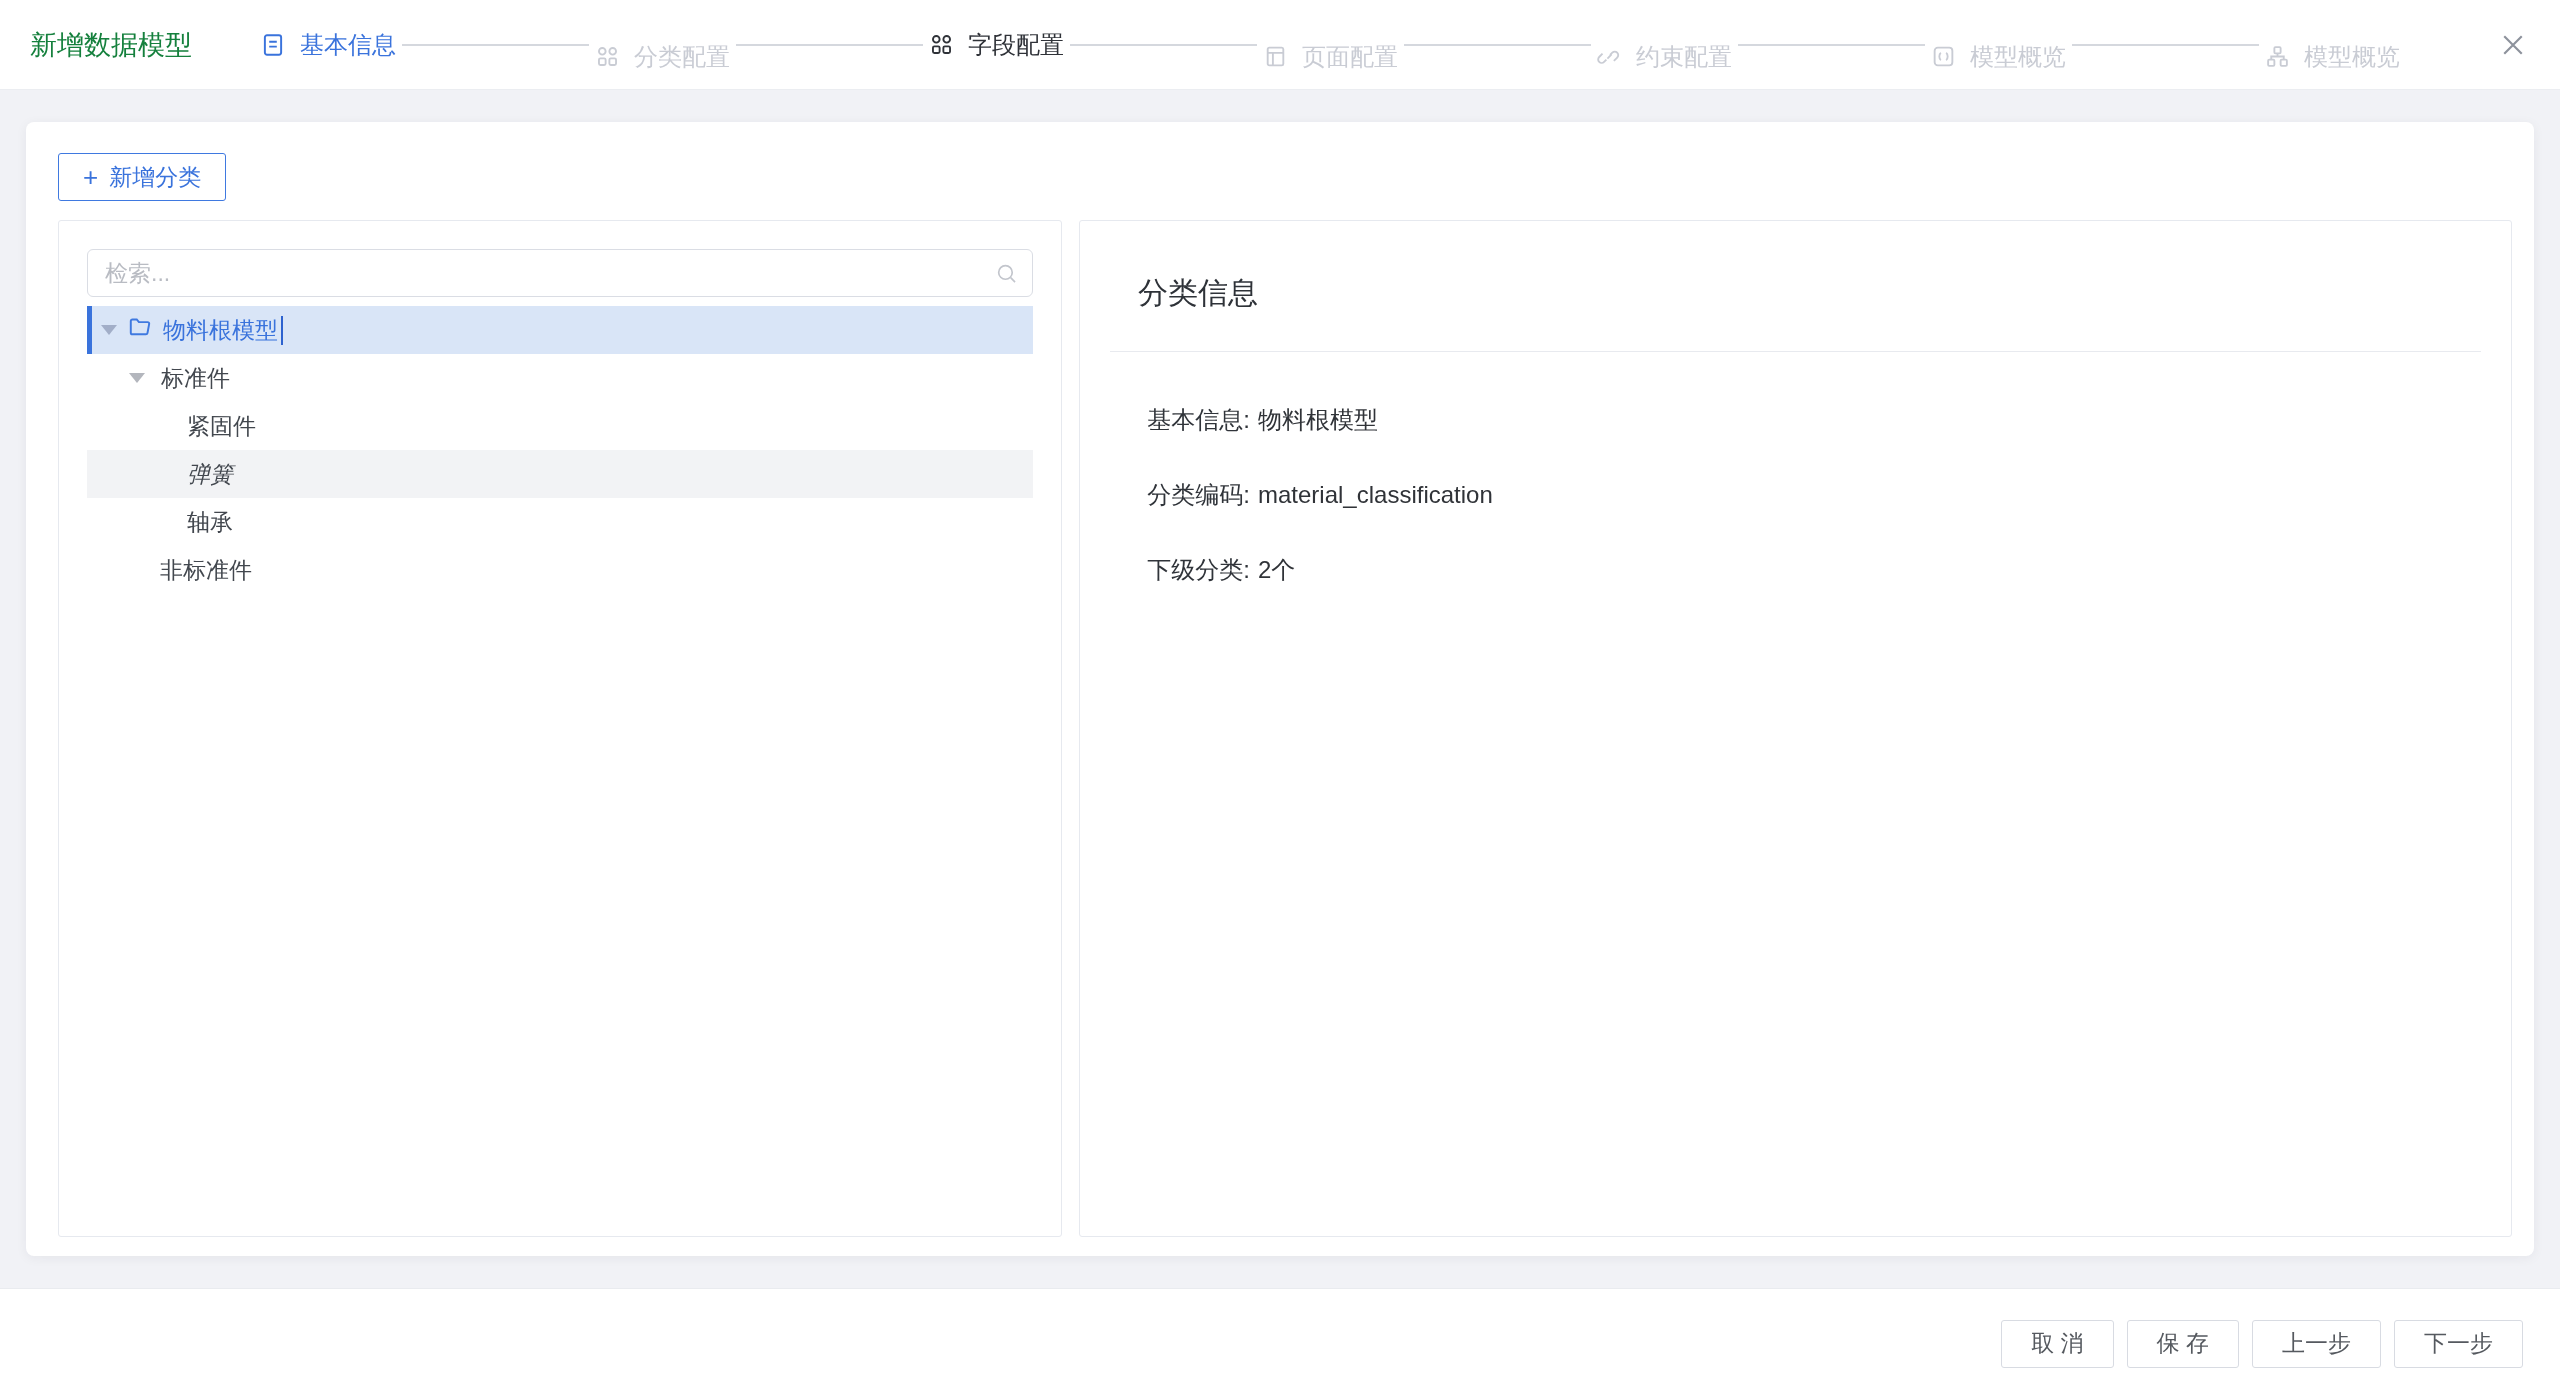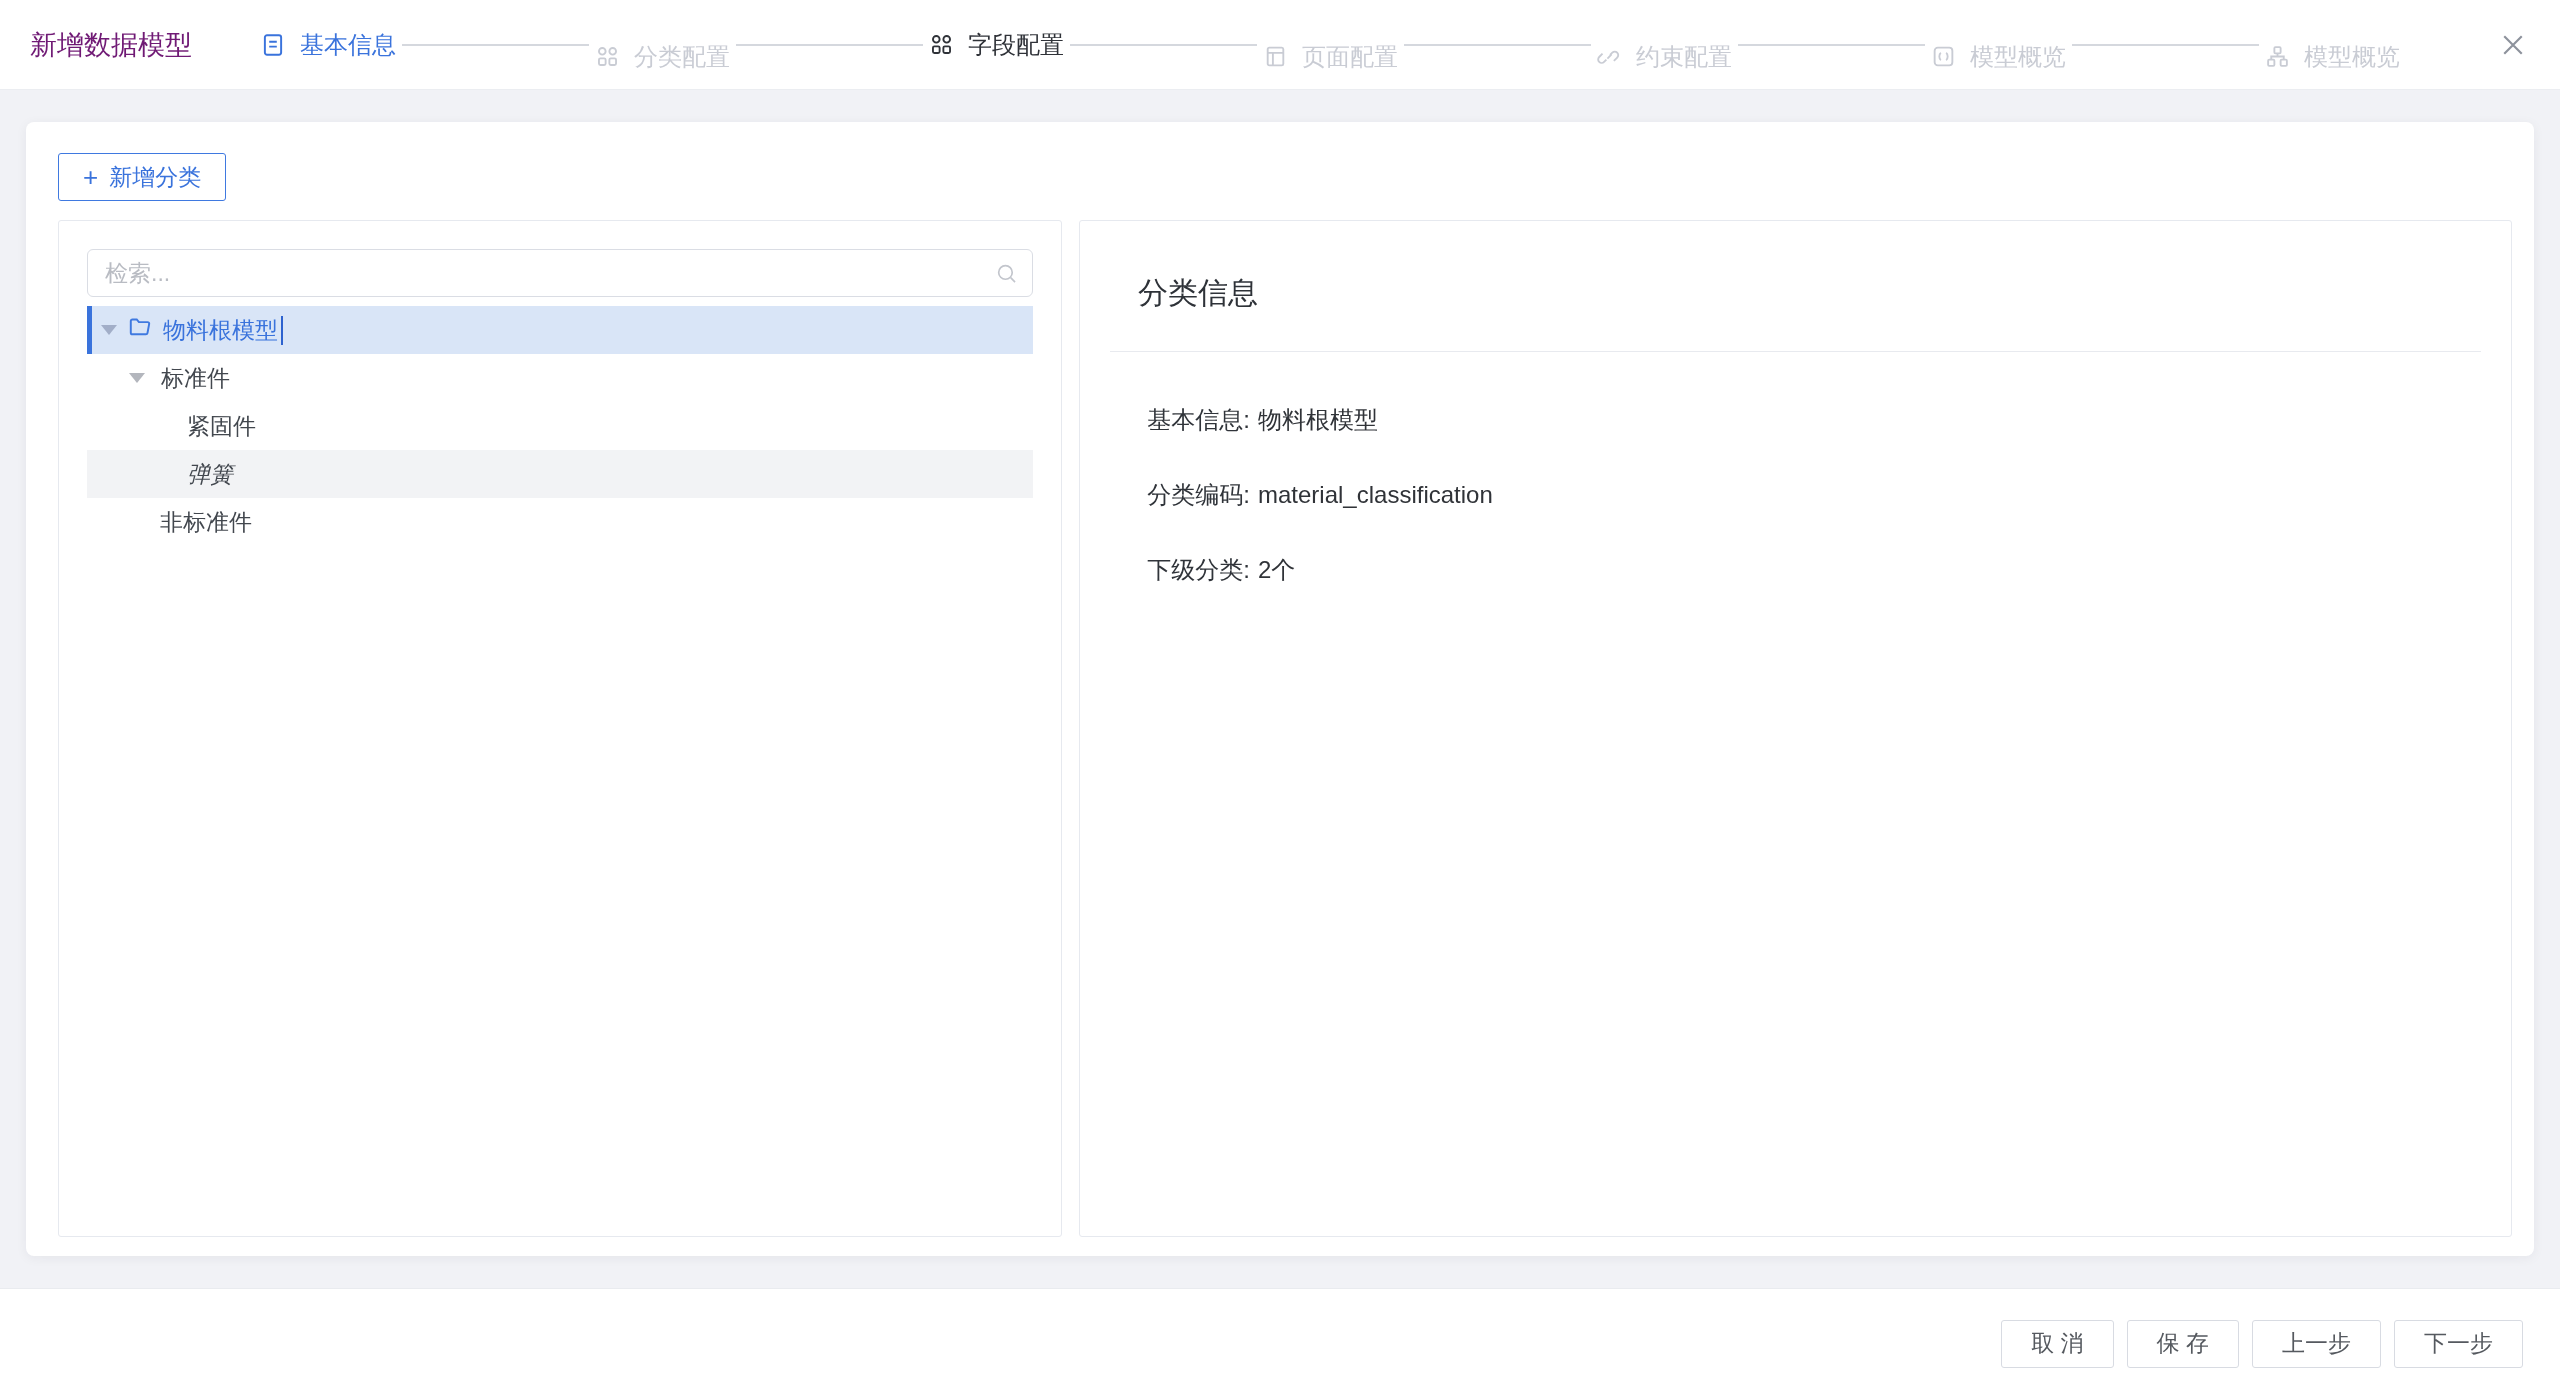--- a/index.html
+++ b/index.html
@@ -7,21 +7,21 @@
   body {
     font-family:"Liberation Sans","DejaVu Sans",sans-serif;
     background:#f1f2f6; color:#303338;
   }
 
   
   .header {
     height:90px; background:#fff; border-bottom:1px solid #ebedf1;
     display:flex; align-items:center; padding:0 30px;
   }
-  .title { font-size:27px; font-weight:500; color:#701a75; white-space:nowrap; }
+  .title { font-size:27px; font-weight:500; color:#15803d; white-space:nowrap; }
   .stepper { flex:1; display:flex; align-items:center; margin:0 96px 0 68px; min-width:0; }
   .step { display:flex; align-items:center; gap:14px; font-size:24px; white-space:nowrap; cursor:pointer; }
   .step svg { display:block; }
   .step.active  { color:#3a73dc; }
   .step.current { color:#2f3238; }
   .step.pending { color:#c9ccd4;margin-top:24px; }
   .connector { flex:1; height:2px; background:#d5d8de; min-width:40px; margin:0 6px; }
   .close-btn { width:34px; height:34px; display:flex; align-items:center; justify-content:center;
                cursor:pointer; color:#8d929c; }
 
@@ -229,20 +229,23 @@
               <div class="tree-row lv1">
                 <span class="caret"></span>
                 <span>标准件</span>
               </div>
               <div class="tree-row lv2">
                 <span>紧固件</span>
               </div>
               <div class="tree-row lv2 hovered">
                 <span>弹簧</span>
               </div>
+              <div class="tree-row lv2">
+                <span>轴承</span>
+              </div>
               <div class="tree-row lv1-leaf">
                 <span>非标准件</span>
               </div>
             </div>
         </div>
 
         <div class="info-panel">
           <div class="info-title">分类信息</div>
           <div class="info-divider"></div>
           <div class="fields" id="fields">

